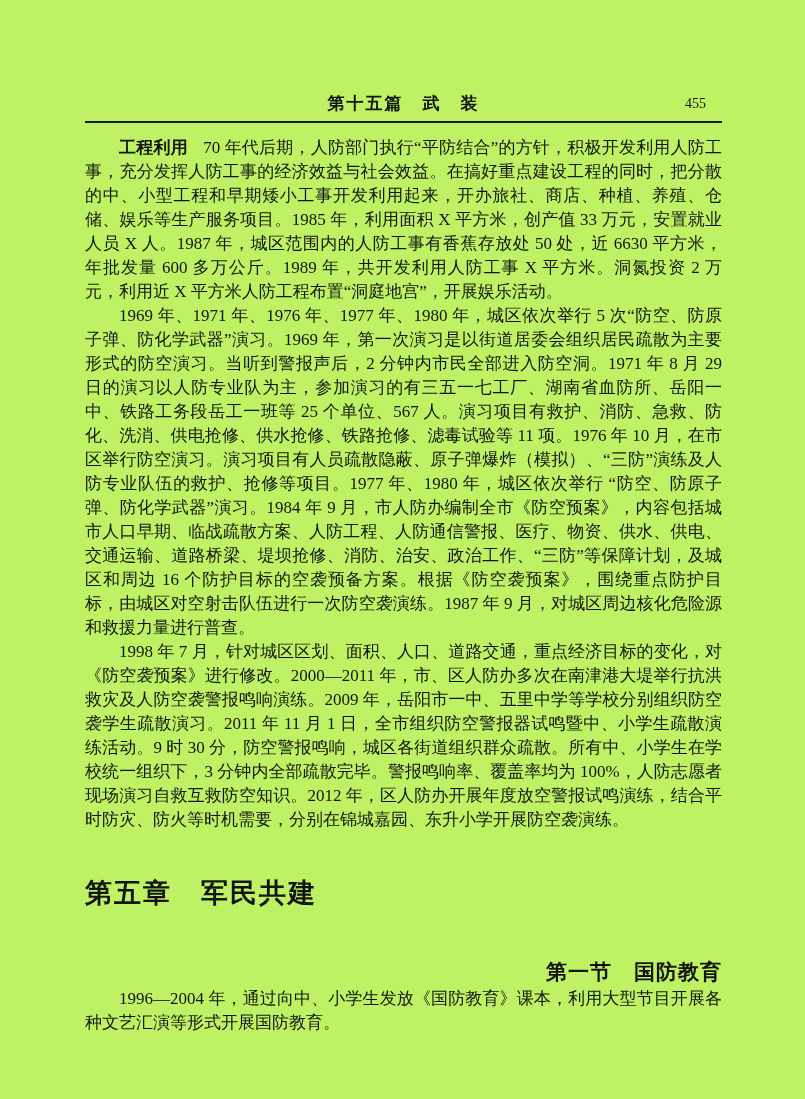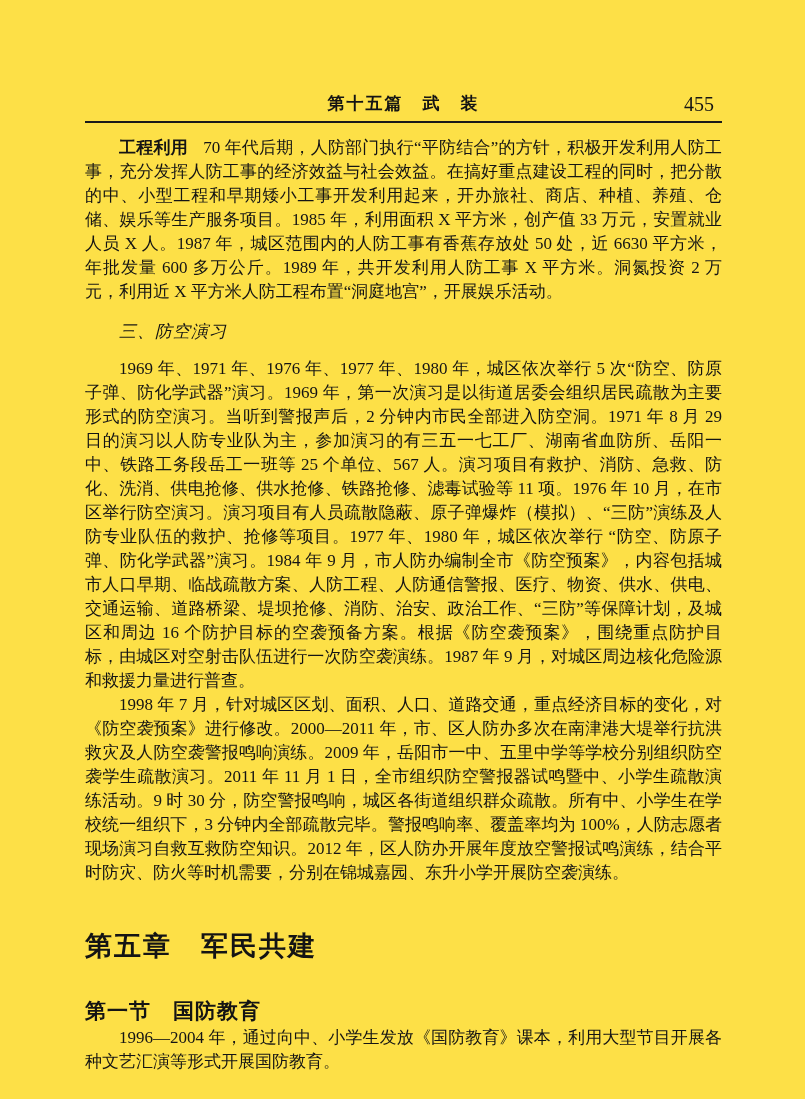--- a/index.html
+++ b/index.html
@@ -4,21 +4,21 @@
 <style>
   html, body {
     margin: 0;
     padding: 0;
     background: #ffffff;
   }
   .page {
     position: relative;
     width: 805px;
     height: 1099px;
-    background: #fde047;
+    background: #bef264;
     color: #141414;
     font-family: "Liberation Serif", "DejaVu Serif", serif;
     overflow: hidden;
   }
   .text-block {
     position: absolute;
     left: 85px;
     width: 637px;
     top: 0;
   }
@@ -32,23 +32,23 @@
   }
   .running-title {
     text-align: center;
     font-size: 17px;
     font-weight: bold;
     letter-spacing: 2px;
     line-height: 24px;
   }
   .page-number {
     position: absolute;
-    right: 8px;
+    right: 16px;
     top: 0;
-    font-size: 20px;
+    font-size: 14px;
     font-weight: normal;
     line-height: 24px;
     letter-spacing: 0;
   }
   .head-rule {
     position: absolute;
     top: 121px;
     left: 0;
     width: 100%;
     height: 0;
@@ -88,22 +88,22 @@
   .chapter-heading {
     margin: 42px 0 0 0;
     text-align: left;
     font-family: "Liberation Sans", "DejaVu Sans", sans-serif;
     font-weight: bold;
     font-size: 27px;
     line-height: 38px;
     letter-spacing: 2px;
   }
   .section-heading {
-    margin: 31px 0 0 0;
-    text-align: left;
+    margin: 45px 0 0 0;
+    text-align: right;
     font-family: "Liberation Sans", "DejaVu Sans", sans-serif;
     font-weight: bold;
     font-size: 21px;
     line-height: 30px;
     letter-spacing: 1px;
   }
   .after-heading {
     margin-top: 26px;
   }
 </style>
@@ -118,21 +118,20 @@
       <div class="page-number">455</div>
     </div>
 
     <div class="head-rule"></div>
 
     <div class="body-copy">
 
 
       <p class="body-para indent"><span class="bold-lead">工程利用</span><span>70 年代后期，人防部门执行“平防结合”的方针，积极开发利用人防工事，充分发挥人防工事的经济效益与社会效益。在搞好重点建设工程的同时，把分散的中、小型工程和早期矮小工事开发利用起来，开办旅社、商店、种植、养殖、仓储、娱乐等生产服务项目。1985 年，利用面积 X 平方米，创产值 33 万元，安置就业人员 X 人。1987 年，城区范围内的人防工事有香蕉存放处 50 处，近 6630 平方米，年批发量 600 多万公斤。1989 年，共开发利用人防工事 X 平方米。洞氮投资 2 万元，利用近 X 平方米人防工程布置“洞庭地宫”，开展娱乐活动。</span></p>
 
-      <h3 class="kai-heading">三、防空演习</h3>
 
       <p class="body-para indent">1969 年、1971 年、1976 年、1977 年、1980 年，城区依次举行 5 次“防空、防原子弹、防化学武器”演习。1969 年，第一次演习是以街道居委会组织居民疏散为主要形式的防空演习。当听到警报声后，2 分钟内市民全部进入防空洞。1971 年 8 月 29 日的演习以人防专业队为主，参加演习的有三五一七工厂、湖南省血防所、岳阳一中、铁路工务段岳工一班等 25 个单位、567 人。演习项目有救护、消防、急救、防化、洗消、供电抢修、供水抢修、铁路抢修、滤毒试验等 11 项。1976 年 10 月，在市区举行防空演习。演习项目有人员疏散隐蔽、原子弹爆炸（模拟）、“三防”演练及人防专业队伍的救护、抢修等项目。1977 年、1980 年，城区依次举行 “防空、防原子弹、防化学武器”演习。1984 年 9 月，市人防办编制全市《防空预案》，内容包括城市人口早期、临战疏散方案、人防工程、人防通信警报、医疗、物资、供水、供电、交通运输、道路桥梁、堤坝抢修、消防、治安、政治工作、“三防”等保障计划，及城区和周边 16 个防护目标的空袭预备方案。根据《防空袭预案》，围绕重点防护目标，由城区对空射击队伍进行一次防空袭演练。1987 年 9 月，对城区周边核化危险源和救援力量进行普查。</p>
 
       <p class="body-para indent">1998 年 7 月，针对城区区划、面积、人口、道路交通，重点经济目标的变化，对《防空袭预案》进行修改。2000—2011 年，市、区人防办多次在南津港大堤举行抗洪救灾及人防空袭警报鸣响演练。2009 年，岳阳市一中、五里中学等学校分别组织防空袭学生疏散演习。2011 年 11 月 1 日，全市组织防空警报器试鸣暨中、小学生疏散演练活动。9 时 30 分，防空警报鸣响，城区各街道组织群众疏散。所有中、小学生在学校统一组织下，3 分钟内全部疏散完毕。警报鸣响率、覆盖率均为 100%，人防志愿者现场演习自救互救防空知识。2012 年，区人防办开展年度放空警报试鸣演练，结合平时防灾、防火等时机需要，分别在锦城嘉园、东升小学开展防空袭演练。</p>
 
       <h1 class="chapter-heading">第五章　军民共建</h1>
 
       <h2 class="section-heading">第一节　国防教育</h2>
 
       <p class="body-para indent after-heading">1996—2004 年，通过向中、小学生发放《国防教育》课本，利用大型节目开展各种文艺汇演等形式开展国防教育。</p>

